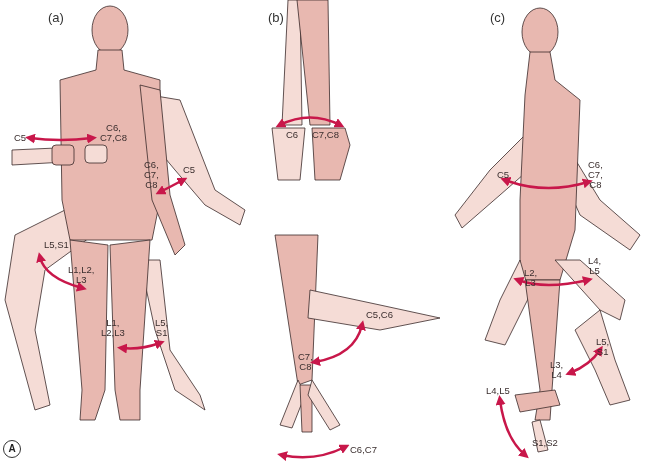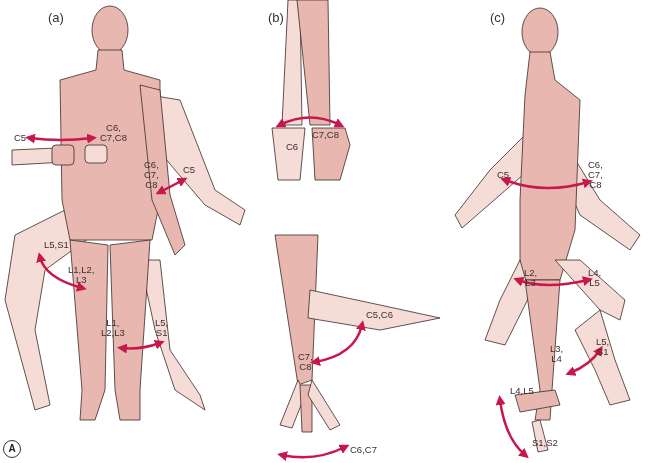--- a/index.html
+++ b/index.html
@@ -100,36 +100,36 @@
 C8</div>
 <div class="lbl" style="left:183px;top:165px">C5</div>
 <div class="lbl" style="left:44px;top:240px">L5,S1</div>
 <div class="lbl" style="left:68px;top:265px">L1,L2,
 L3</div>
 <div class="lbl" style="left:101px;top:318px">L1,
 L2,L3</div>
 <div class="lbl" style="left:155px;top:318px">L5,
 S1</div>
 
-<div class="lbl" style="left:286px;top:142px">C6</div>
+<div class="lbl" style="left:286px;top:130px">C6</div>
 <div class="lbl" style="left:312px;top:130px">C7,C8</div>
 
 <div class="lbl" style="left:366px;top:310px">C5,C6</div>
 <div class="lbl" style="left:298px;top:352px">C7,
 C8</div>
 <div class="lbl" style="left:350px;top:445px">C6,C7</div>
 
 <div class="lbl" style="left:497px;top:170px">C5</div>
 <div class="lbl" style="left:588px;top:160px">C6,
 C7,
 C8</div>
 <div class="lbl" style="left:524px;top:268px">L2,
 L3</div>
-<div class="lbl" style="left:588px;top:268px">L4,
+<div class="lbl" style="left:588px;top:256px">L4,
 L5</div>
 <div class="lbl" style="left:596px;top:337px">L5,
 S1</div>
-<div class="lbl" style="left:550px;top:344px">L3,
+<div class="lbl" style="left:550px;top:360px">L3,
 L4</div>
-<div class="lbl" style="left:510px;top:386px">L4,L5</div>
+<div class="lbl" style="left:486px;top:386px">L4,L5</div>
 <div class="lbl" style="left:532px;top:438px">S1,S2</div>
 
 <div class="badge">A</div>
 
 </body></html>

